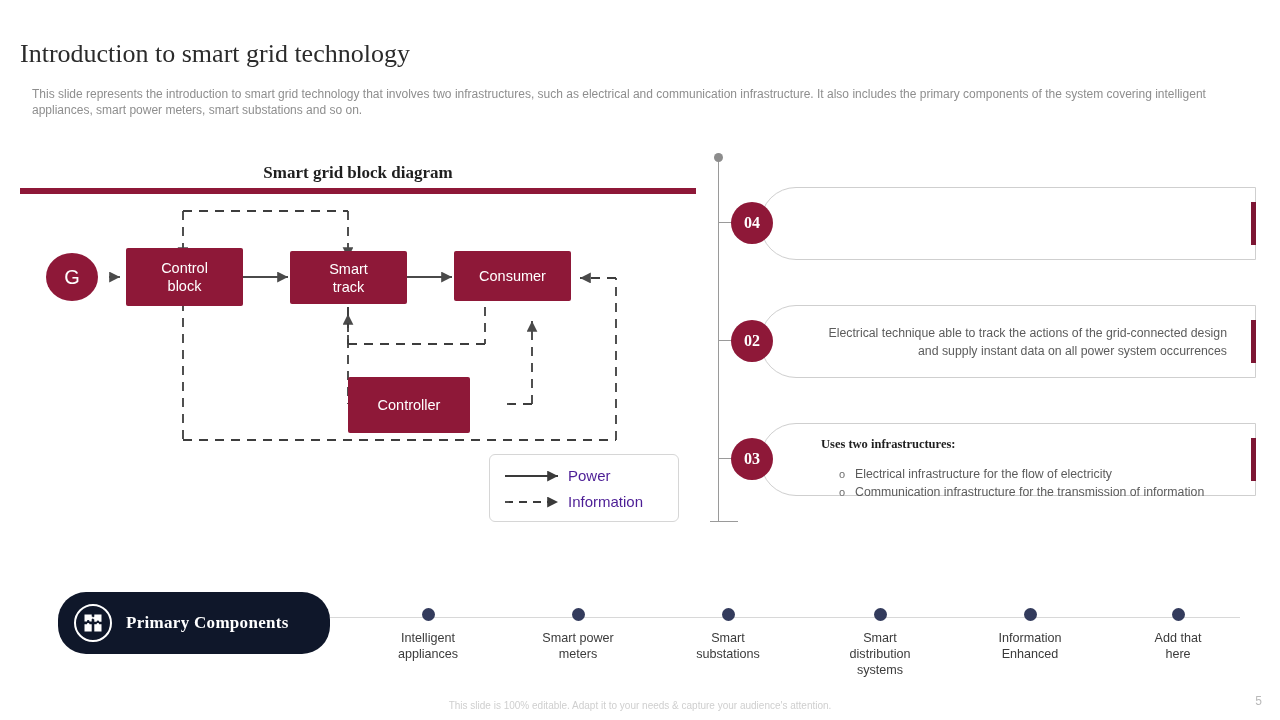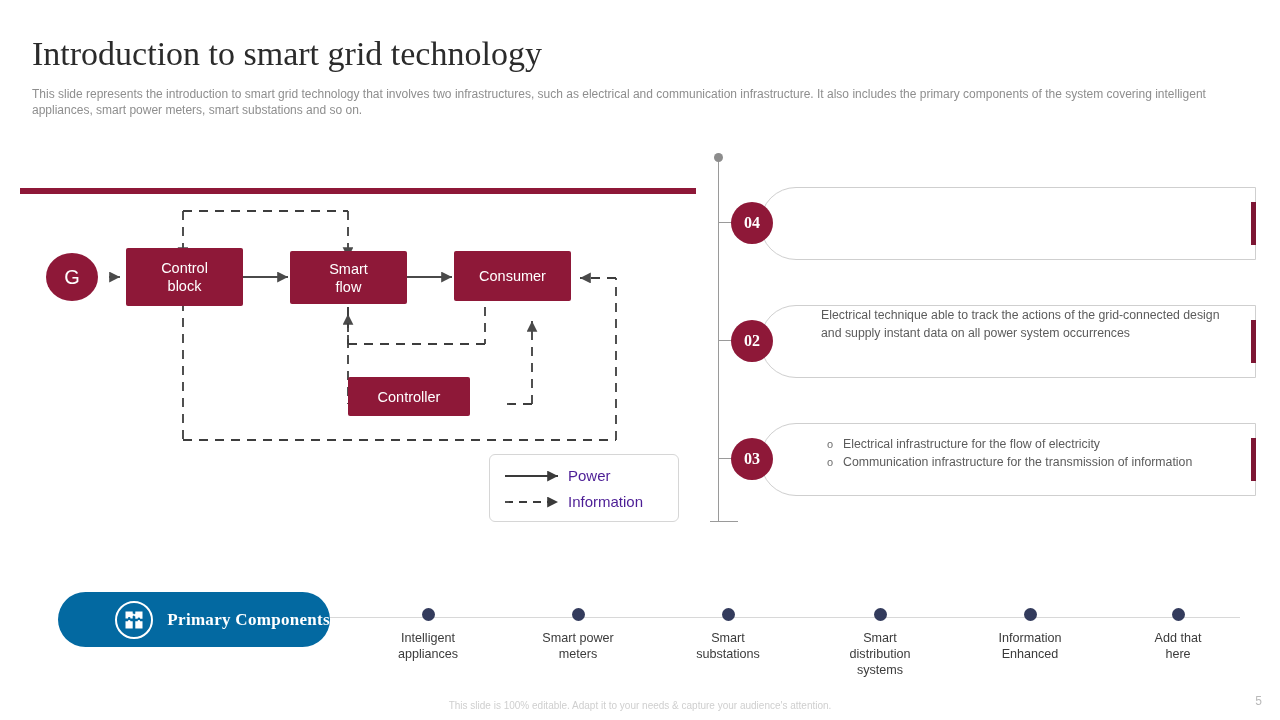--- a/index.html
+++ b/index.html
@@ -4,23 +4,23 @@
 <style>
   html,body{margin:0;padding:0;}
   body{
     width:1280px;height:720px;background:#ffffff;overflow:hidden;
     font-family:"Liberation Sans",sans-serif;position:relative;
   }
   .slide{position:absolute;left:0;top:0;width:1280px;height:720px;}
 
   
   .page-title{
-    position:absolute;left:32px;top:32px;
+    position:absolute;left:20px;top:32px;
     font-family:"Liberation Serif",serif;
-    font-size:34px;line-height:44px;color:#2b2b2b;letter-spacing:0px;
+    font-size:26px;line-height:44px;color:#2b2b2b;letter-spacing:0px;
     white-space:nowrap;
   }
   .page-subtitle{
     position:absolute;left:32px;top:86px;width:1180px;
     font-size:12px;line-height:16px;color:#8e8e8e;
   }
 
   
   .diagram-title{
     position:absolute;left:20px;top:163px;width:676px;text-align:center;
@@ -81,30 +81,30 @@
     font-family:"Liberation Serif",serif;font-weight:bold;font-size:16px;
   }
   .card-text{
     position:absolute;left:60px;right:28px;
     font-size:12.3px;line-height:18px;color:#5c5c5c;
   }
   .card-heading{
     font-family:"Liberation Serif",serif;font-weight:bold;
     font-size:12.5px;color:#1f1f1f;line-height:18px;
   }
-  .bullets{list-style:none;margin:0;padding:0;}
+  .bullets{list-style:none;margin:12px;padding:0;}
   .bullets li{position:relative;padding-left:22px;line-height:18px;}
   .bullets li::before{
     content:"o";position:absolute;left:6px;top:0;color:#6e6e6e;font-size:11px;
   }
 
   
   .pill{
-    position:absolute;left:58px;top:592px;width:272px;height:55px;
-    background:#0369a1;border-radius:28px;display:flex;align-items:center;justify-content:flex-end;
+    position:absolute;left:58px;top:592px;width:272px;height:62px;
+    background:#0f172a;border-radius:28px;display:flex;align-items:center;
   }
   .pill-icon{
     width:34px;height:34px;margin-left:16px;border-radius:50%;
     border:2px solid #ffffff;display:flex;align-items:center;justify-content:center;
   }
   .pill-label{
     margin-left:14px;color:#ffffff;font-family:"Liberation Serif",serif;
     font-weight:bold;font-size:17px;letter-spacing:.3px;
   }
   .comp-axis{
@@ -129,20 +129,21 @@
   }
 </style>
 </head>
 <body>
 
 <div class="slide">
 
   <div class="page-title">Introduction to smart grid technology</div>
   <div class="page-subtitle">This slide represents the introduction to smart grid technology that involves two infrastructures, such as electrical and communication infrastructure. It also includes the primary components of the system covering intelligent appliances, smart power meters, smart substations and so on.</div>
 
+  <div class="diagram-title">Smart grid block diagram</div>
   <div class="diagram-rule"></div>
 
   <div class="diagram-wrap">
 
     <svg width="676" height="340">
       <defs>
         <marker id="ar" markerWidth="7" markerHeight="7" refX="6" refY="3" orient="auto">
           <path d="M0,0 L6,3 L0,6 z" fill="#4a4a4a"></path>
         </marker>
       </defs>
@@ -179,26 +180,26 @@
 
     <div class="node-g" style="left:26px;top:57px;">G</div>
 
     <div class="node" style="left:106px;top:52px;width:117px;height:58px;flex-direction:column;">
       <span>Control</span>
       <span>block</span>
     </div>
 
     <div class="node" style="left:270px;top:55px;width:117px;height:53px;flex-direction:column;">
       <span>Smart</span>
-      <span>flow</span>
+      <span>track</span>
     </div>
 
     <div class="node" style="left:434px;top:55px;width:117px;height:50px;">Consumer</div>
 
-    <div class="node" style="left:328px;top:181px;width:122px;height:39px;">Controller</div>
+    <div class="node" style="left:328px;top:181px;width:122px;height:56px;">Controller</div>
   </div>
 
   <div class="legend-box">
     <div class="legend-row" style="top:12px;">
       <svg width="64" height="12">
         <defs>
           <marker id="ar2" markerWidth="7" markerHeight="7" refX="6" refY="3" orient="auto">
             <path d="M0,0 L6,3 L0,6 z" fill="#3a3a3a"></path>
           </marker>
         </defs>
@@ -223,27 +224,28 @@
   <div class="tl-stub" style="left:719px;top:458px;"></div>
 
   <div class="card" style="top:187px;height:71px;">
     <div class="card-accent"></div>
     <div class="card-num" style="top:14px;">04</div>
   </div>
 
   <div class="card" style="top:305px;height:71px;">
     <div class="card-accent"></div>
     <div class="card-num" style="top:14px;">02</div>
-    <div class="card-text" style="top:0;">Electrical technique able to track the actions of the grid-connected design and supply instant data on all power system occurrences</div>
+    <div class="card-text" style="top:18px;text-align:right;">Electrical technique able to track the actions of the grid-connected design and supply instant data on all power system occurrences</div>
   </div>
 
   <div class="card" style="top:423px;height:71px;">
     <div class="card-accent"></div>
     <div class="card-num" style="top:14px;">03</div>
     <div class="card-text" style="top:11px;">
+      <div class="card-heading">Uses two infrastructures:</div>
       <ul class="bullets">
         <li>Electrical infrastructure for the flow of electricity</li>
         <li>Communication infrastructure for the transmission of information</li>
       </ul>
     </div>
   </div>
 
   <div class="pill">
     <div class="pill-icon">
       <svg width="20" height="20" viewBox="0 0 20 20">

